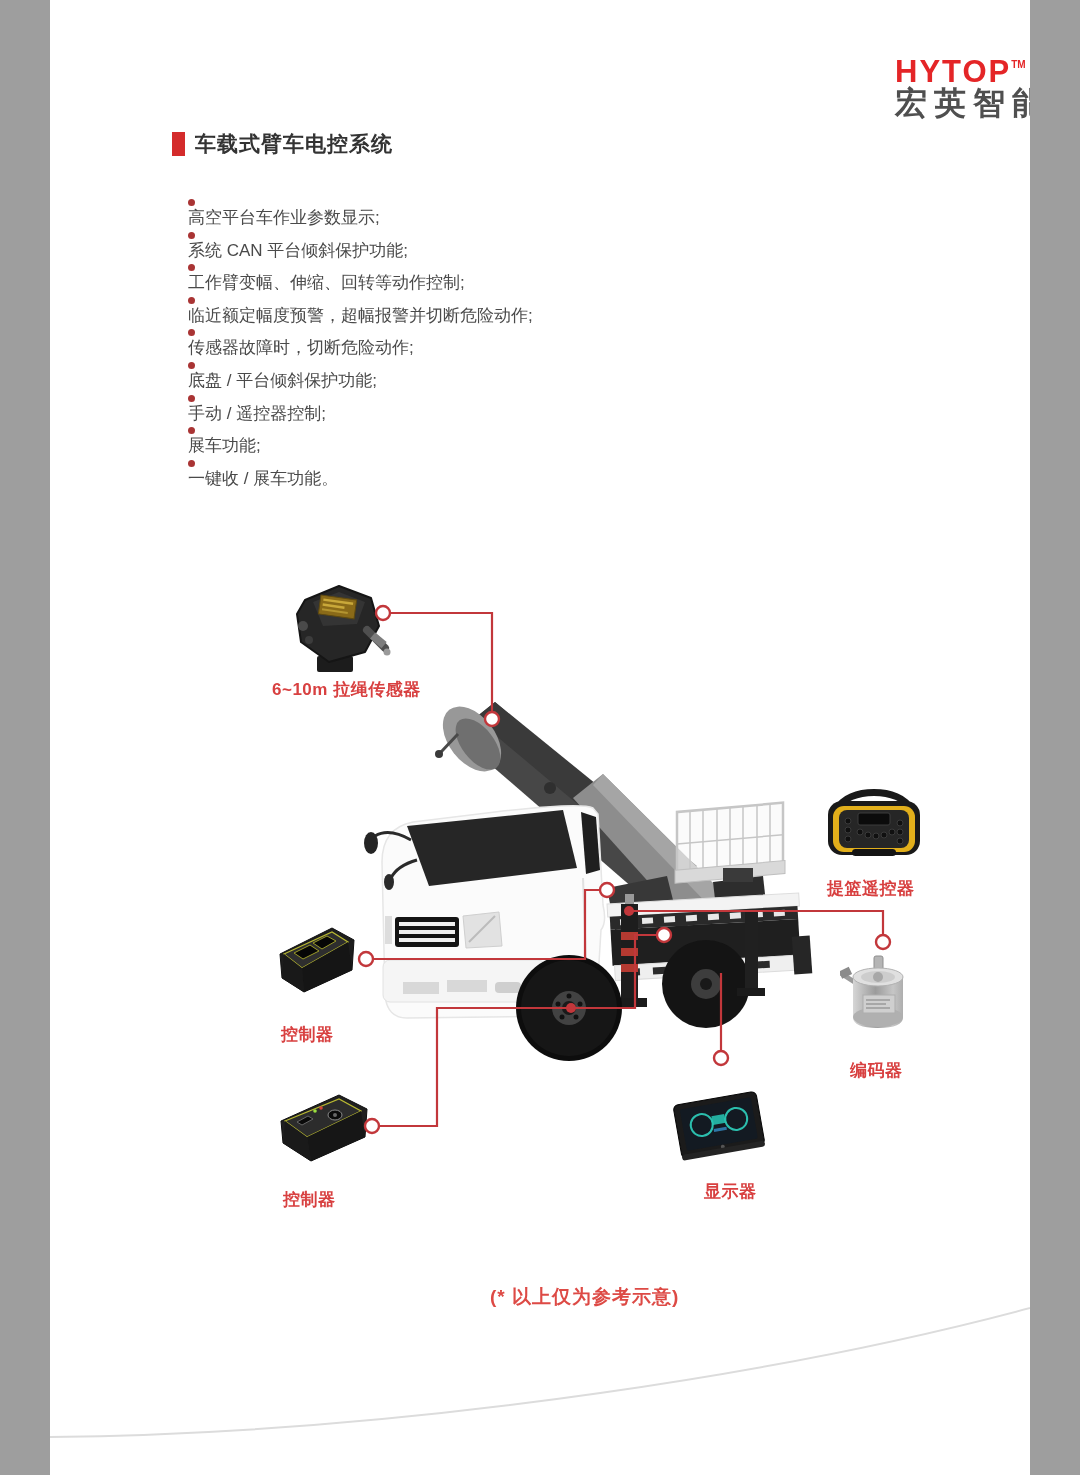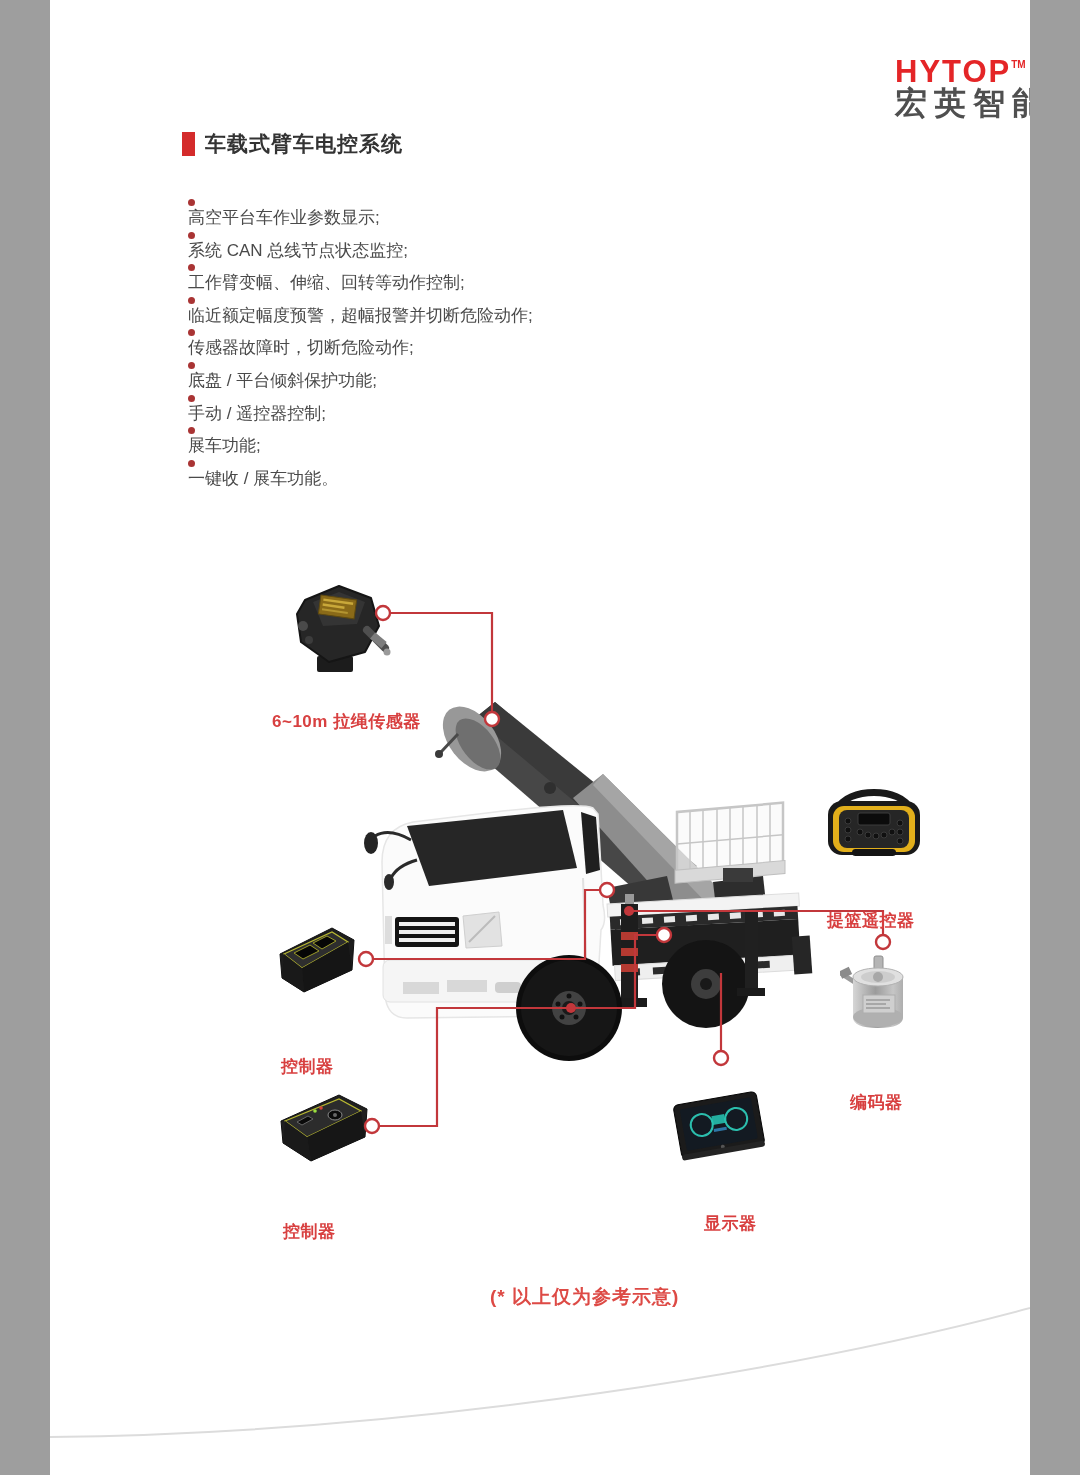--- a/index.html
+++ b/index.html
@@ -7,29 +7,29 @@
     position:relative;width:980px;height:1475px;margin:0 auto;
     background:#ffffff;overflow:hidden;
     font-family:"Liberation Sans","DejaVu Sans",sans-serif;
   }
   
   .logo{position:absolute;left:845px;top:50px;width:180px;text-align:left;}
   .logo-en{color:#e42527;font-size:31px;font-weight:bold;letter-spacing:2px;line-height:30px;white-space:nowrap;}
   .logo-en sup{font-size:10px;letter-spacing:0;vertical-align:14px;}
   .logo-cn{color:#4f4f4f;font-size:32px;font-weight:bold;letter-spacing:7px;line-height:30px;margin-top:1px;white-space:nowrap;}
   
-  .title-row{position:absolute;left:132px;top:130px;display:flex;align-items:center;}
+  .title-row{position:absolute;left:122px;top:130px;display:flex;align-items:center;}
   .title-marker{width:13px;height:24px;background:#d42b2b;margin-right:10px;flex:0 0 auto;}
   .title-row h1{margin:0;font-size:21px;font-weight:bold;color:#333333;letter-spacing:1px;}
   
   .features{position:absolute;left:138px;top:190px;margin:0;padding:0;list-style:none;}
   .features li{display:flex;align-items:flex-start;height:32.6px;color:#4a4a4a;font-size:17px;line-height:24px;flex-direction:column;}
   .features .dot{width:7px;height:7px;border-radius:50%;background:#a93434;margin:9px 18px 0 0;flex:0 0 auto;}
   
-  .dlabel{position:absolute;color:#d84040;font-size:17px;font-weight:bold;white-space:nowrap;letter-spacing:0.5px;margin-top:32px;}
+  .dlabel{position:absolute;color:#d84040;font-size:17px;font-weight:bold;white-space:nowrap;letter-spacing:0.5px;}
   .note{
     position:absolute;left:440px;top:1284px;width:200px;
     color:#dd4a45;font-size:19px;font-weight:bold;letter-spacing:1px;white-space:nowrap;
   }
   .abs{position:absolute;}
   svg{display:block;}
 </style>
 </head>
 <body>
 
@@ -45,21 +45,21 @@
     <h1>车载式臂车电控系统</h1>
   </section>
 
   <ul class="features">
     <li>
         <span class="dot"></span>
         <span>高空平台车作业参数显示;</span>
       </li>
     <li>
         <span class="dot"></span>
-        <span>系统 CAN 总线节点状态监控;</span>
+        <span>系统 CAN 平台倾斜保护功能;</span>
       </li>
     <li>
         <span class="dot"></span>
         <span>工作臂变幅、伸缩、回转等动作控制;</span>
       </li>
     <li>
         <span class="dot"></span>
         <span>临近额定幅度预警，超幅报警并切断危险动作;</span>
       </li>
     <li>

